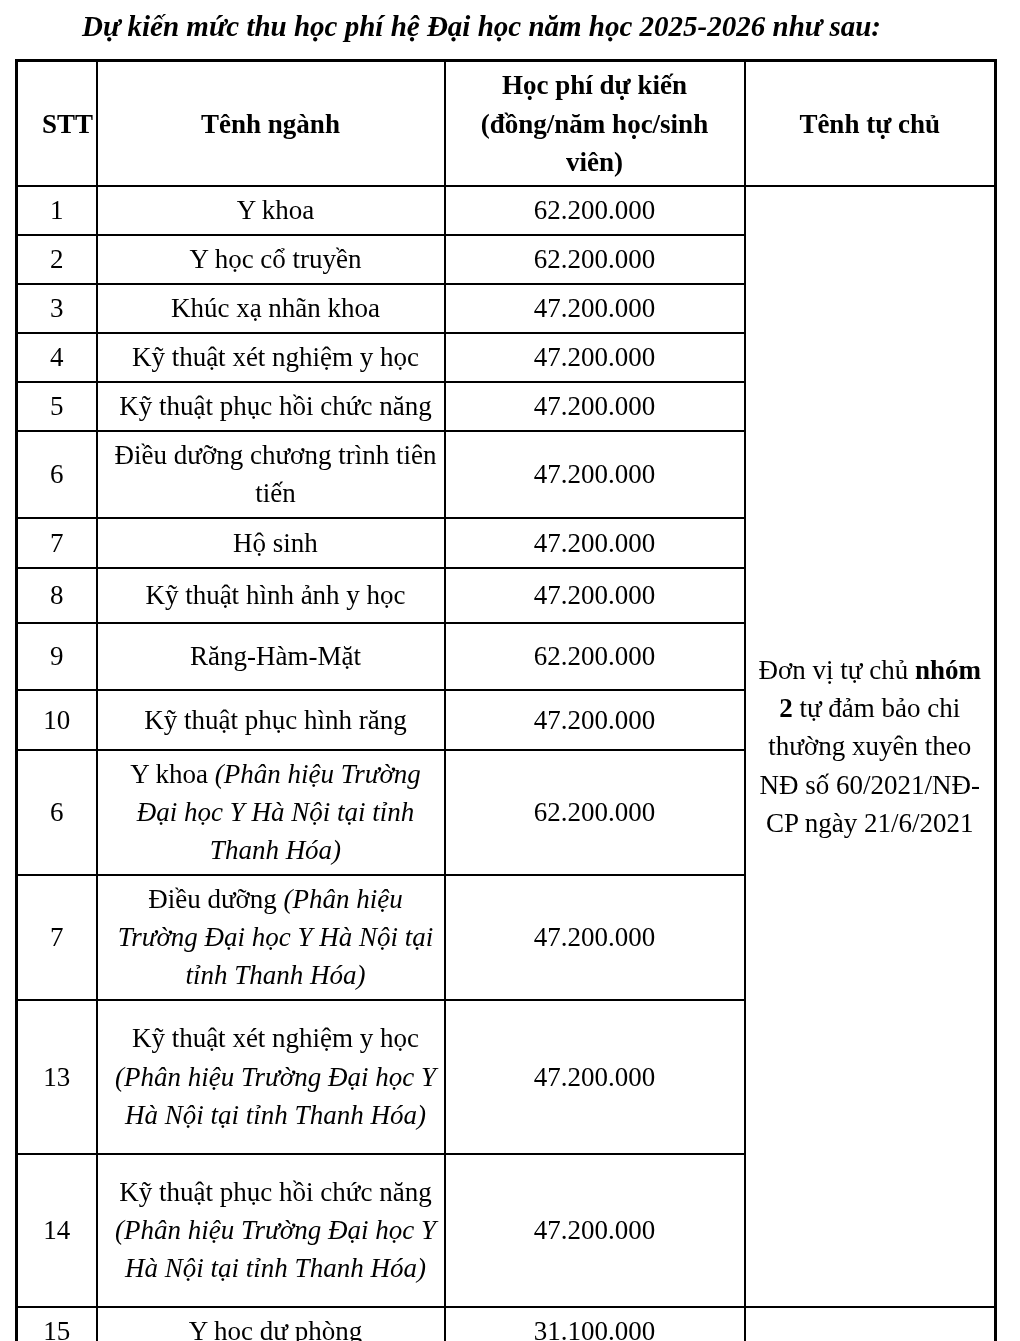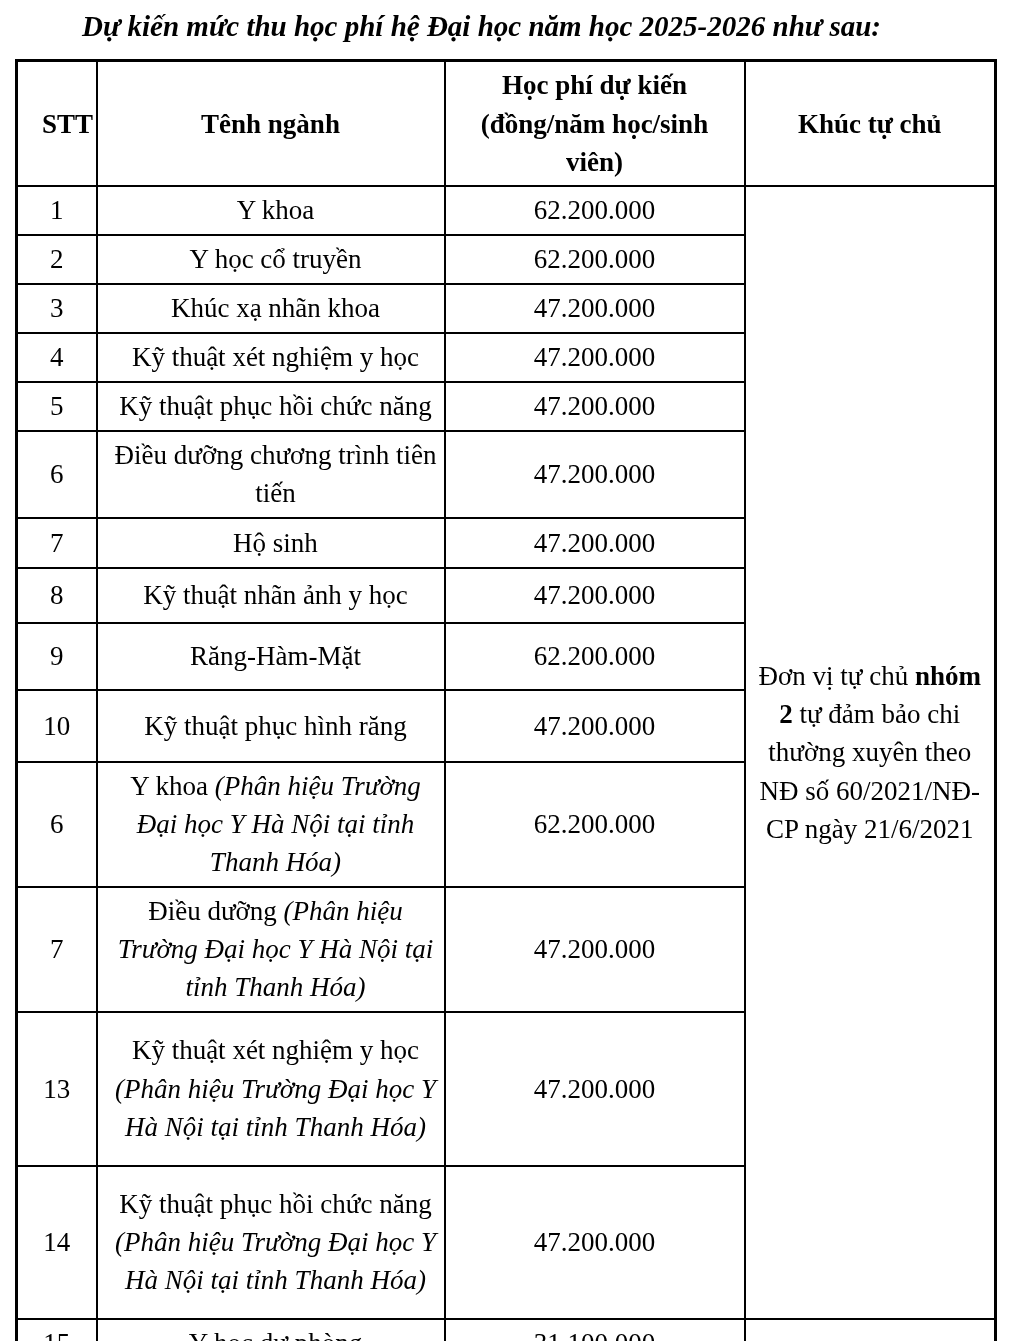--- a/index.html
+++ b/index.html
@@ -61,21 +61,21 @@
       <col class="c-stt">
         <col class="c-major">
         <col class="c-fee">
         <col class="c-group">
     </colgroup>
     <thead>
       <tr style="height:115px">
         <th>STT</th>
         <th>Tênh ngành</th>
         <th><span>Học phí dự kiến</span><br><span>(đồng/năm học/sinh viên)</span></th>
-        <th>Khúc tự chủ</th>
+        <th>Tênh tự chủ</th>
       </tr>
     </thead>
     <tbody>
       <tr style="height:49px">
         <td class="stt-cell">1</td>
         <td class="major-cell"><span>Y khoa</span></td>
         <td class="fee-cell">62.200.000</td>
         <td class="group-cell" rowspan="14"><span>Đơn vị tự chủ</span> <span class="bold">nhóm 2</span> <span>tự đảm bảo chi thường xuyên theo NĐ số 60/2021/NĐ-CP ngày 21/6/2021</span></td>
       </tr>
       <tr style="height:49px">
@@ -103,29 +103,29 @@
         <td class="major-cell"><span>Điều dưỡng chương trình tiên tiến</span></td>
         <td class="fee-cell">47.200.000</td>
       </tr>
       <tr style="height:50px">
         <td class="stt-cell">7</td>
         <td class="major-cell"><span>Hộ sinh</span></td>
         <td class="fee-cell">47.200.000</td>
       </tr>
       <tr style="height:55px">
         <td class="stt-cell">8</td>
-        <td class="major-cell"><span>Kỹ thuật nhãn ảnh y học</span></td>
+        <td class="major-cell"><span>Kỹ thuật hình ảnh y học</span></td>
         <td class="fee-cell">47.200.000</td>
       </tr>
       <tr style="height:67px">
         <td class="stt-cell">9</td>
         <td class="major-cell"><span>Răng-Hàm-Mặt</span></td>
         <td class="fee-cell">62.200.000</td>
       </tr>
-      <tr style="height:72px">
+      <tr style="height:60px">
         <td class="stt-cell">10</td>
         <td class="major-cell"><span>Kỹ thuật phục hình răng</span></td>
         <td class="fee-cell">47.200.000</td>
       </tr>
       <tr style="height:115px">
         <td class="stt-cell">6</td>
         <td class="major-cell"><span>Y khoa</span> <span class="note-italic">(Phân hiệu Trường Đại học Y Hà Nội tại tỉnh Thanh Hóa)</span></td>
         <td class="fee-cell">62.200.000</td>
       </tr>
       <tr style="height:116px">

